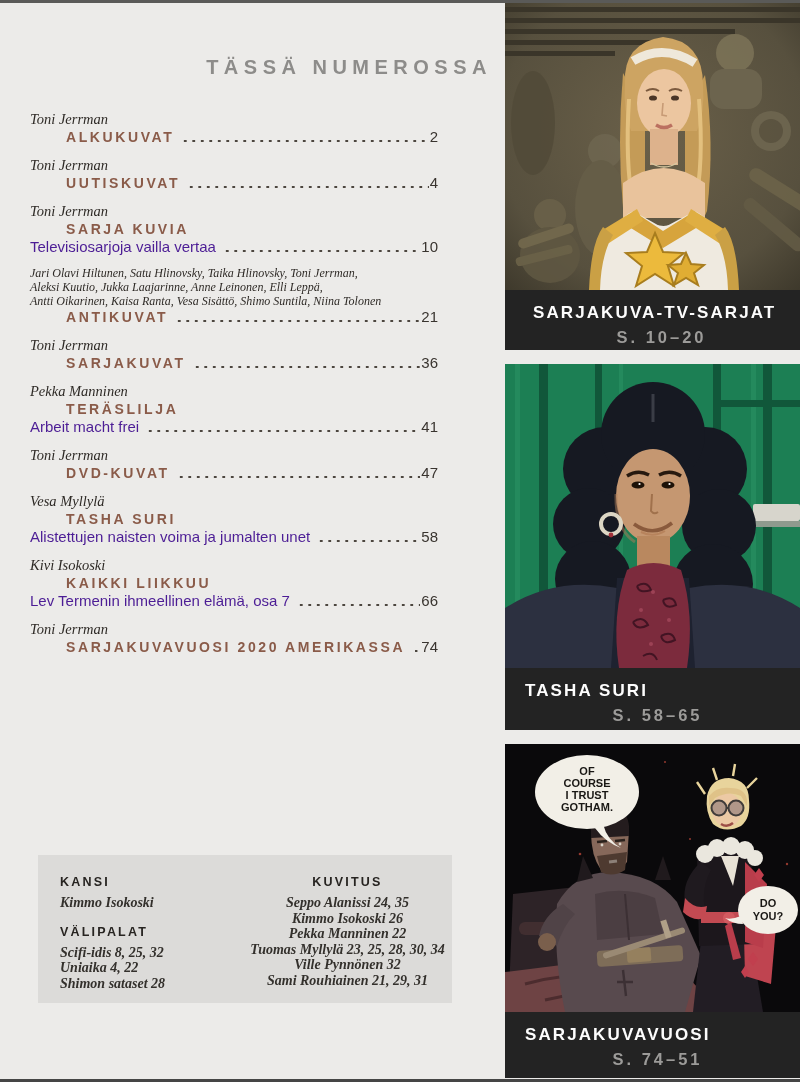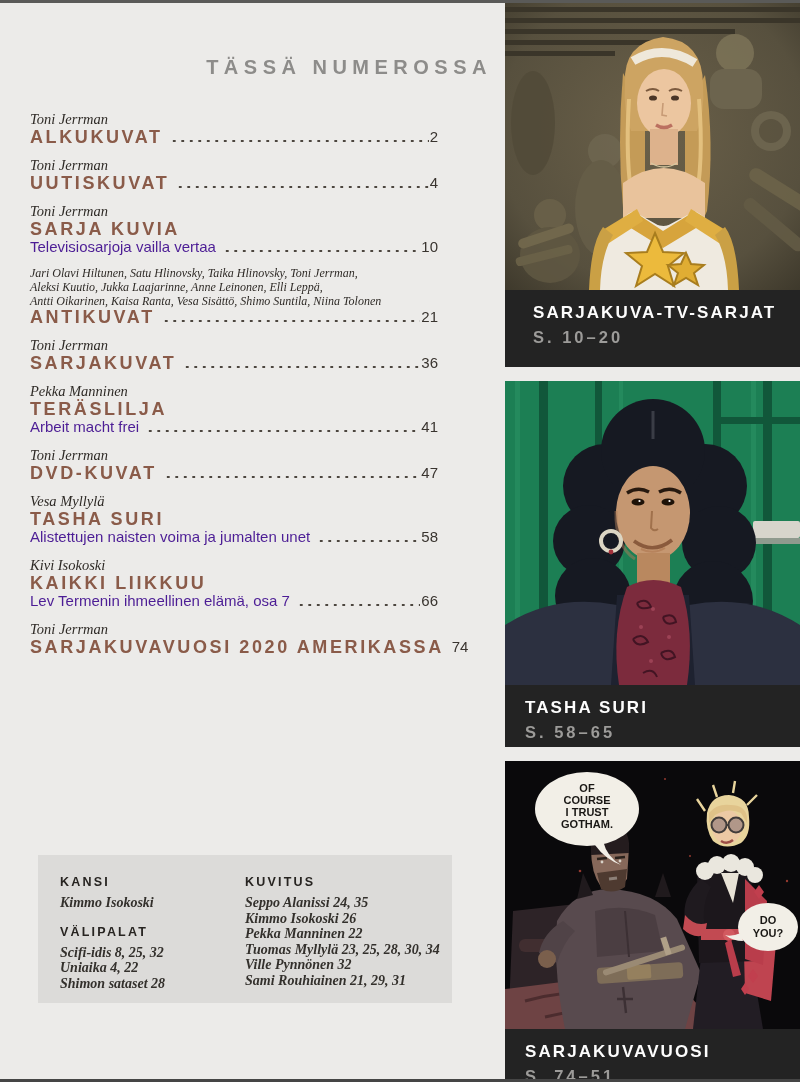--- a/index.html
+++ b/index.html
@@ -18,40 +18,40 @@
     font-size:20px;font-weight:bold;letter-spacing:5.5px;color:#8d8c8a;
   }
   .entries{position:absolute;left:30px;top:110px;width:408px;}
   .entry{margin-bottom:10px;}
   .authors{
     font-family:"Liberation Serif",serif;font-style:italic;
     font-size:14.5px;line-height:18px;color:#2e2a26;
   }
   .authors.wide{font-size:12px;line-height:14px;width:470px;white-space:nowrap;}
   .etitle{
-    font-size:18px;font-weight:bold;letter-spacing:2.6px;color:#8a5b49;
-    line-height:18px;white-space:nowrap;
+    font-size:14px;font-weight:bold;letter-spacing:2.6px;color:#8a5b49;
+    line-height:18px;white-space:nowrap;margin-left:36px;
   }
   .trow{display:flex;align-items:flex-end;line-height:18px;}
   .sub{font-size:15px;color:#4c1d95;white-space:nowrap;}
   .pg{font-size:15px;color:#39342f;}
   .leader{
     flex:1 1 auto;height:4px;margin:0 1px 3px 7px;
     background-image:radial-gradient(circle,#4c463f 1.15px,transparent 1.5px);
     background-size:8.5px 4px;background-repeat:repeat-x;background-position:left center;
   }
 
   
   .credits{
     position:absolute;left:38px;top:855px;width:414px;height:148px;
     background:#dcdbd9;box-sizing:border-box;padding:20px 0 0 22px;overflow:hidden;
   }
   .ccol{position:absolute;top:20px;}
   .ccol1{left:22px;width:180px;}
-  .ccol2{left:207px;width:205px;}
+  .ccol2{left:207px;width:205px;text-align:center;}
   .chead{
     font-size:12.5px;font-weight:bold;letter-spacing:2.2px;color:#272421;
     line-height:15px;margin:14px 0 5px 0;
   }
   .chead.first{margin-top:0;}
   .cline{
     font-family:"Liberation Serif",serif;font-style:italic;
     font-size:14px;line-height:15.5px;color:#33302c;white-space:nowrap;font-weight:bold;
   }
 
@@ -61,24 +61,24 @@
   .photo{display:block;width:295px;}
   .caption{
     background:#232323;box-sizing:border-box;padding:13px 10px 0 20px;
   }
   .cap-title{
     font-size:17px;font-weight:bold;letter-spacing:2.1px;color:#fdfdfd;
     line-height:20px;white-space:nowrap;
   }
   .cap-pages{
     font-size:16.5px;font-weight:bold;letter-spacing:3px;color:#9c9b99;
-    line-height:20px;margin-top:4px;
+    line-height:20px;margin-top:4px;text-align:center;
   }
   .gap{height:14px;background:#ecebe9;}
-  .cap1{height:77px;padding-left:28px;}
+  .cap1{height:60px;padding-left:28px;}
   .cap2{height:62px;}
   .cap3{height:66px;}
 
   .bubble-text{
     font-family:"Liberation Sans",sans-serif;font-weight:bold;
     fill:#191714;
   }
 </style>
 </head>
 <body>

